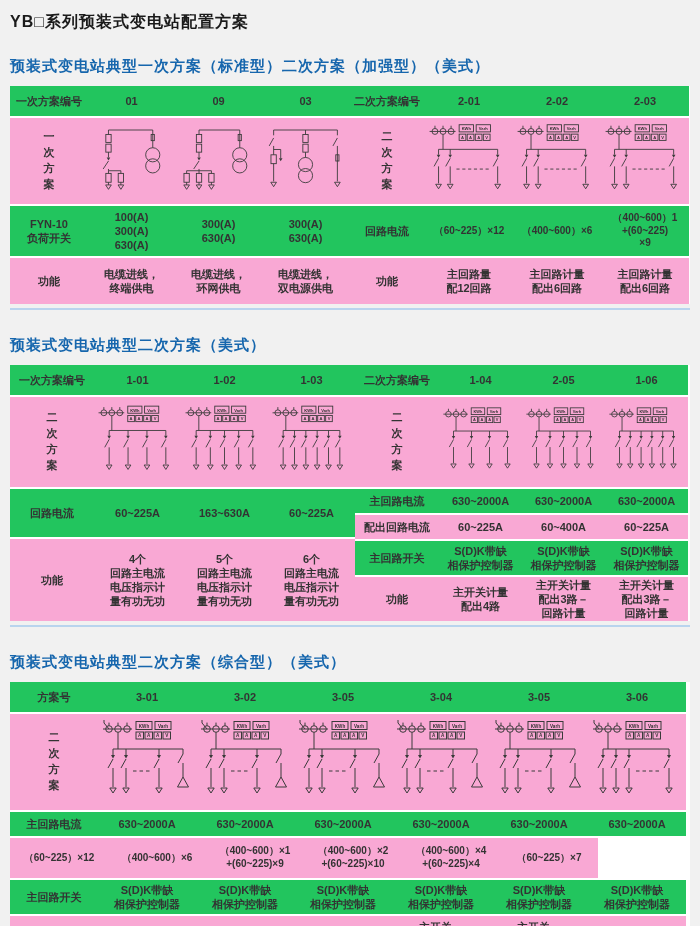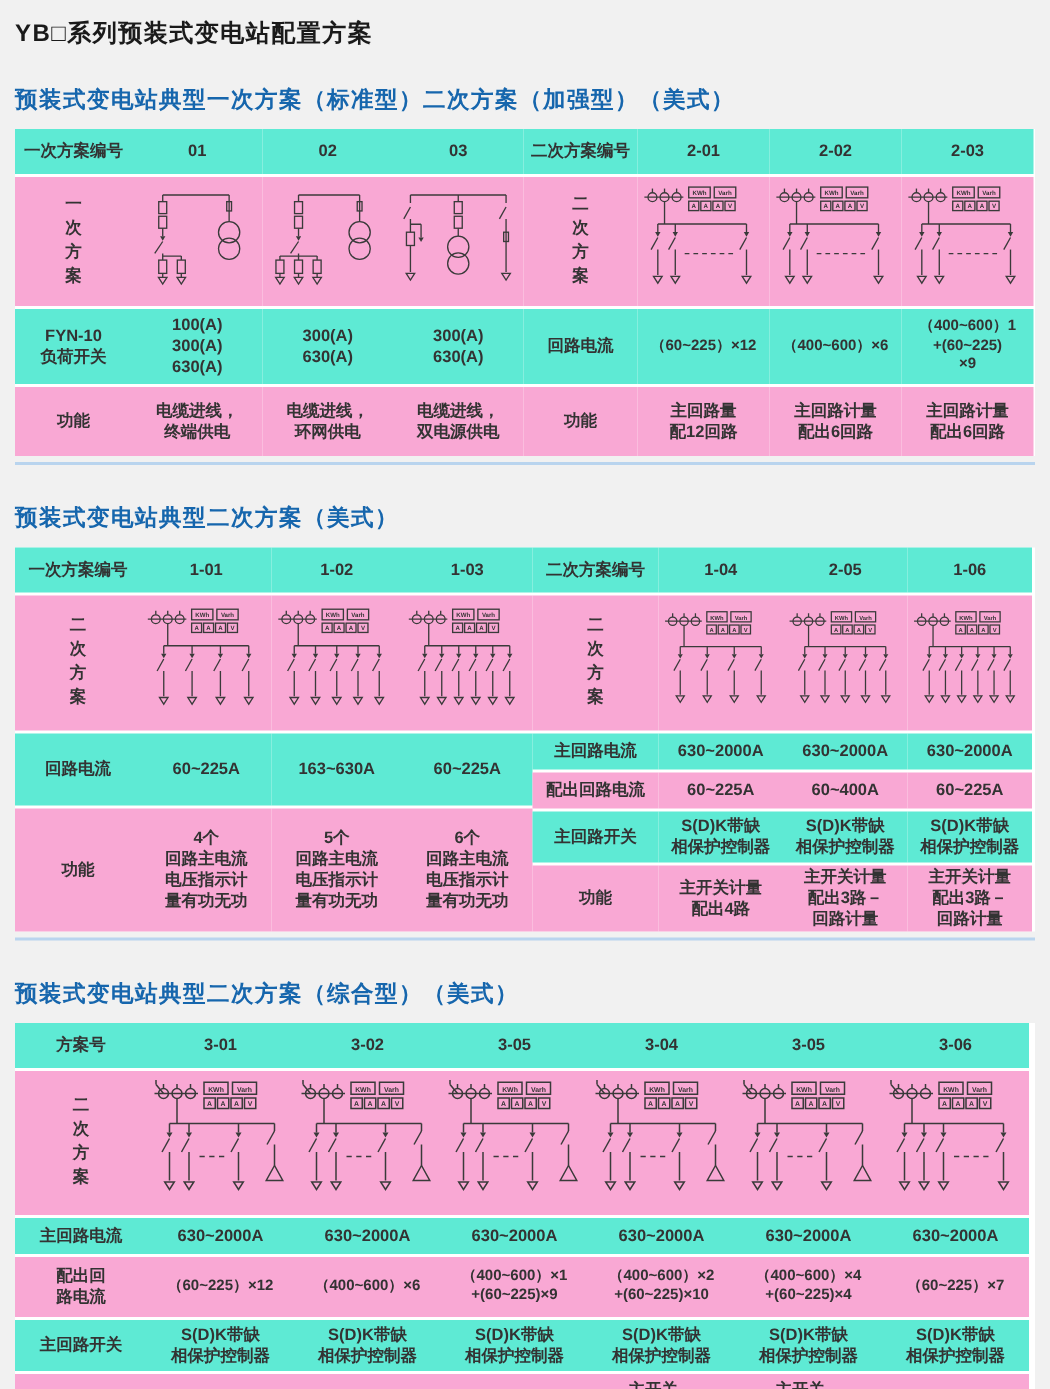--- a/index.html
+++ b/index.html
@@ -41,21 +41,21 @@
     align-items:center;
     justify-content:center;
     text-align:center;
     white-space:pre-line;
     font-size:11px;
     font-weight:bold;
     color:#333;
     line-height:1.28;
     padding:2px 1px;
   }
-  .blue{background:#5eead4;}
+  .blue{background:#22c55e;}
   .plain{background:#f9a8d4;}
   .vlabel{
     width:1.1em;
     word-break:break-all;
     white-space:normal;
     line-height:1.45;
     display:inline-block;
   }
   .fs10{font-size:10px;}
   .endline{height:2px;background:#b9d4ee;margin:4px 10px 0 10px;}
@@ -80,21 +80,21 @@
 
   <h1>YB□系列预装式变电站配置方案</h1>
 
   <div class="sec-title first">预装式变电站典型一次方案（标准型）二次方案（加强型）（美式）</div>
 
   <div class="tbl">
 
     <div class="row">
       <div class="c blue h30 s1-lab">一次方案编号</div>
       <div class="c blue h30 s1-d">01</div>
-      <div class="c blue h30 s1-d">02</div>
+      <div class="c blue h30 s1-d">09</div>
       <div class="c blue h30 s1-d">03</div>
       <div class="c blue h30 s1-lab2">二次方案编号</div>
       <div class="c blue h30 s1-d2">2-01</div>
       <div class="c blue h30 s1-d2">2-02</div>
       <div class="c blue h30 s1-d2">2-03</div>
     </div>
 
     <div class="row">
       <div class="c plain h86 s1-lab"><span class="vlabel">一次方案</span></div>
       <div class="c plain h86 s1-d diagcell"><svg viewBox="0 0 96 86" width="100%" height="100%" preserveAspectRatio="xMidYMid meet">
@@ -1023,22 +1023,20 @@
     <div class="row">
       <div class="c blue h24 s3-lab">主回路电流</div>
       <div class="c blue h24 s3-d">630~2000A</div>
       <div class="c blue h24 s3-d">630~2000A</div>
       <div class="c blue h24 s3-d">630~2000A</div>
       <div class="c blue h24 s3-d">630~2000A</div>
       <div class="c blue h24 s3-d">630~2000A</div>
       <div class="c blue h24 s3-d">630~2000A</div>
     </div>
     <div class="row">
-      <div class="c plain h40 s3-lab">配出回
-路电流</div>
       <div class="c plain h40 s3-d fs10">（60~225）×12</div>
       <div class="c plain h40 s3-d fs10">（400~600）×6</div>
       <div class="c plain h40 s3-d fs10">（400~600）×1
 +(60~225)×9</div>
       <div class="c plain h40 s3-d fs10">（400~600）×2
 +(60~225)×10</div>
       <div class="c plain h40 s3-d fs10">（400~600）×4
 +(60~225)×4</div>
       <div class="c plain h40 s3-d fs10">（60~225）×7</div>
     </div>

